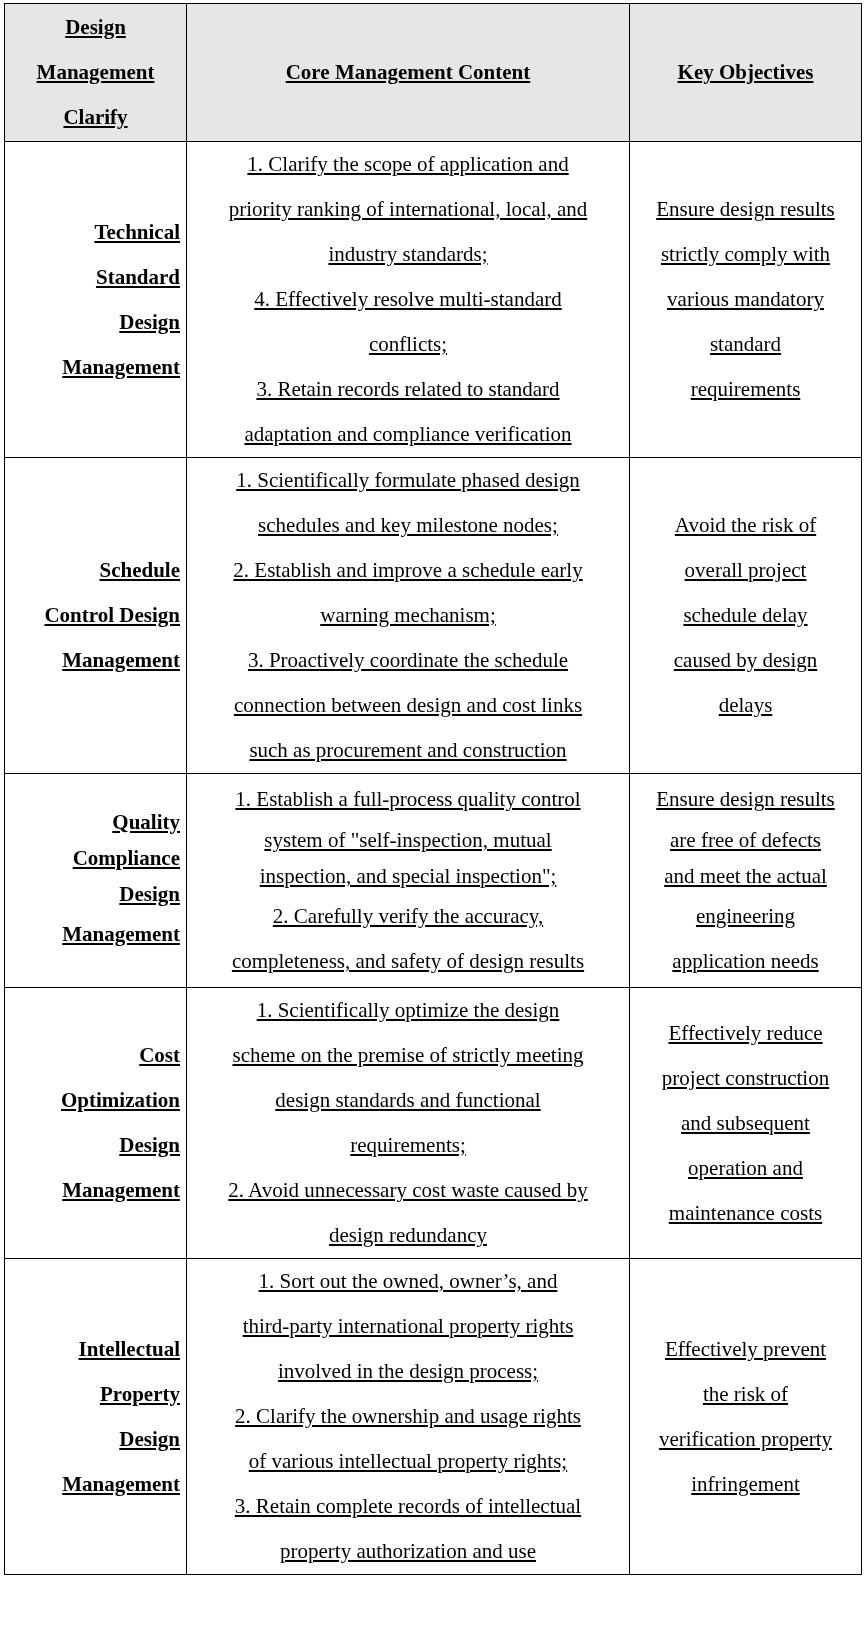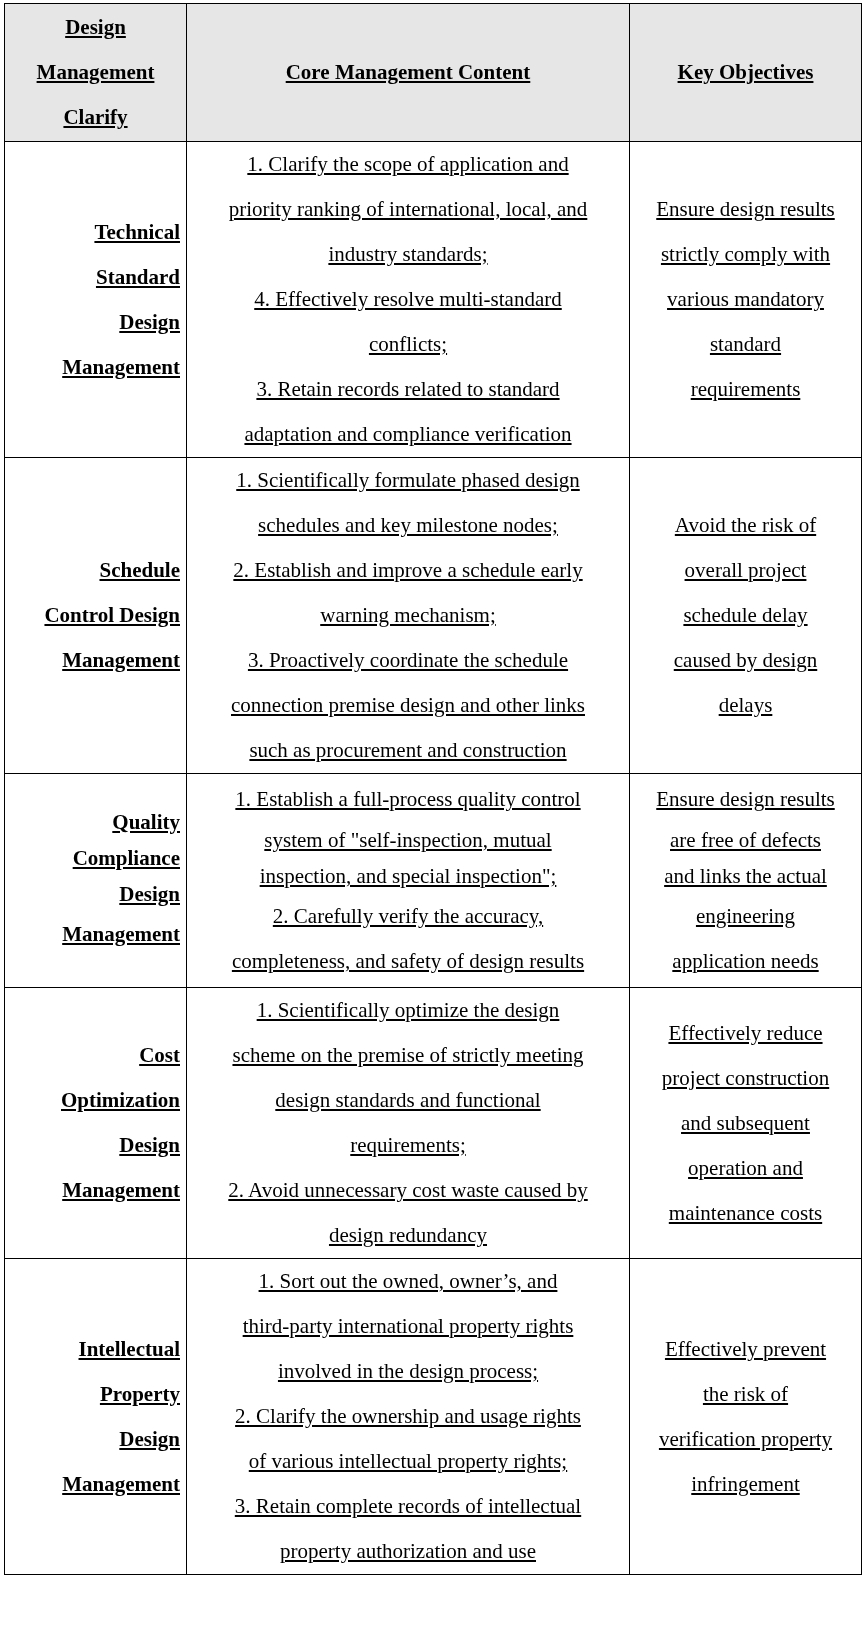--- a/index.html
+++ b/index.html
@@ -109,21 +109,21 @@
         <span class="line">Schedule</span>
         <span class="line">Control Design</span>
         <span class="line">Management</span>
       </td>
       <td>
         <span class="line">1. Scientifically formulate phased design</span>
         <span class="line">schedules and key milestone nodes;</span>
         <span class="line">2. Establish and improve a schedule early</span>
         <span class="line">warning mechanism;</span>
         <span class="line">3. Proactively coordinate the schedule</span>
-        <span class="line">connection premise design and other links</span>
+        <span class="line">connection between design and cost links</span>
         <span class="line">such as procurement and construction</span>
       </td>
       <td>
         <span class="line">Avoid the risk of</span>
         <span class="line">overall project</span>
         <span class="line">schedule delay</span>
         <span class="line">caused by design</span>
         <span class="line">delays</span>
       </td>
     </tr>
@@ -138,21 +138,21 @@
       <td>
         <span class="line">1. Establish a full-process quality control</span>
         <span class="line tight">system of "self-inspection, mutual</span>
         <span class="line tight">inspection, and special inspection";</span>
         <span class="line">2. Carefully verify the accuracy,</span>
         <span class="line">completeness, and safety of design results</span>
       </td>
       <td>
         <span class="line">Ensure design results</span>
         <span class="line tight">are free of defects</span>
-        <span class="line tight">and links the actual</span>
+        <span class="line tight">and meet the actual</span>
         <span class="line">engineering</span>
         <span class="line">application needs</span>
       </td>
     </tr>
 
     <tr class="r4">
       <td class="name">
         <span class="line">Cost</span>
         <span class="line">Optimization</span>
         <span class="line">Design</span>

